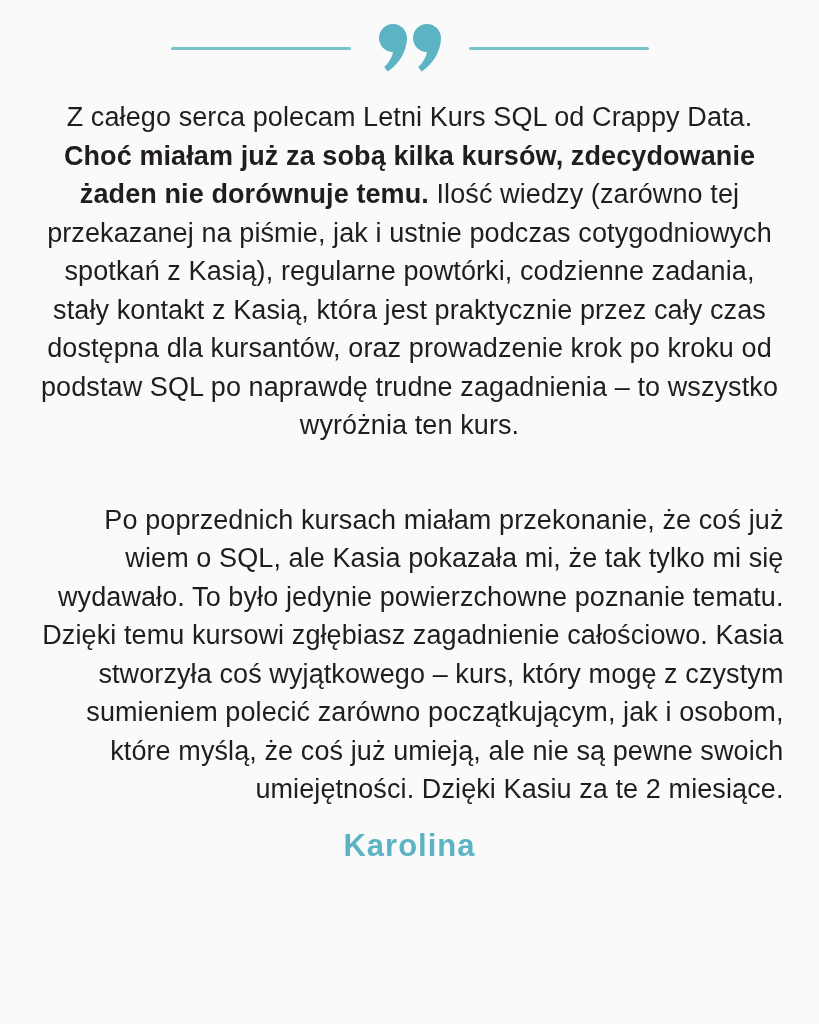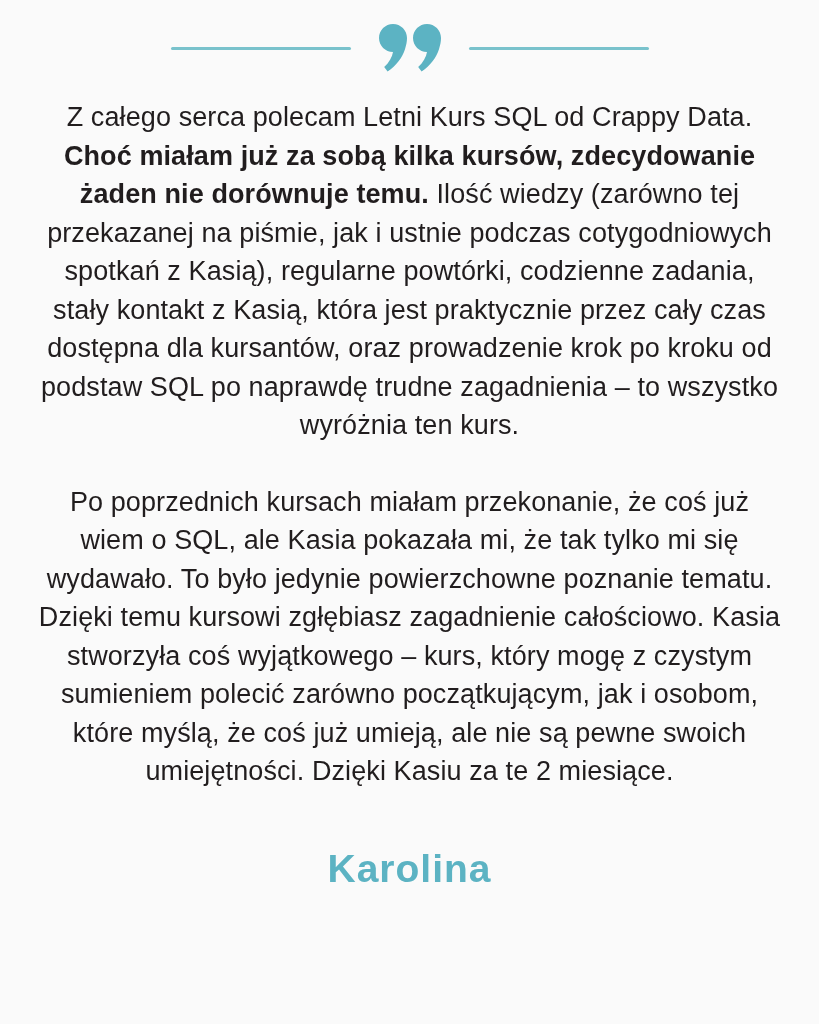--- a/index.html
+++ b/index.html
@@ -46,30 +46,31 @@
   .testimonial {
     margin-top: 26px;
     width: 748px;
     font-size: 27px;
     line-height: 38.5px;
     text-align: center;
     letter-spacing: 0.1px;
   }
 
   .testimonial p + p {
-    margin-top: 38px;
+    margin-top: 56px;
+    text-align: right;
   }
 
   .bold {
     font-weight: 700;
   }
 
   .author {
-    margin-top: 56px;
-    font-size: 39px;
+    margin-top: 19px;
+    font-size: 31px;
     font-weight: 700;
     letter-spacing: 1px;
     color: #5cb3c3;
     text-align: center;
   }
 </style>
 </head>
 <body>
 
 <div class="card">

